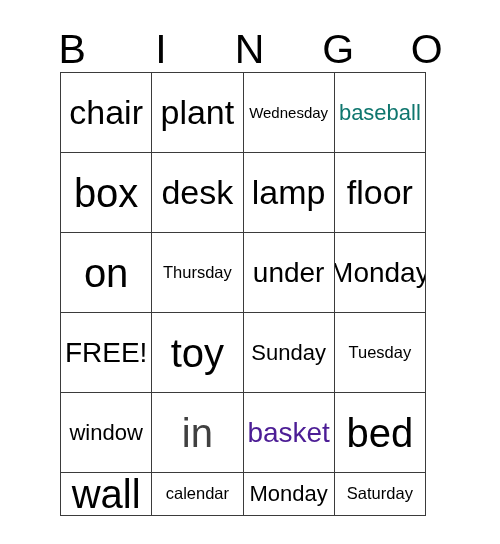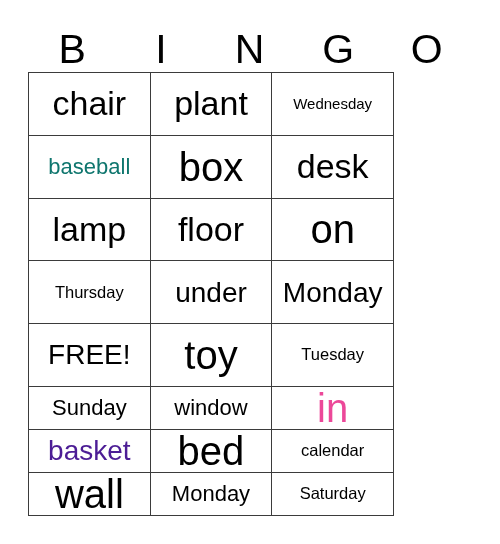--- a/index.html
+++ b/index.html
@@ -45,22 +45,23 @@
   }
 
   
   #bingo-grid {
     width: 366px;
     height: 444px;
     border-top: 1px solid #3b3b3b;
     border-left: 1px solid #3b3b3b;
     box-sizing: border-box;
     display: grid;
-    grid-template-columns: repeat(3, 1fr);
+    grid-template-columns: repeat(4, 1fr);
     grid-template-rows: repeat(5, 1fr);
+    margin-left: 32px;
   }
   .cell {
     border-right: 1px solid #3b3b3b;
     border-bottom: 1px solid #3b3b3b;
     box-sizing: border-box;
     display: flex;
     align-items: center;
     justify-content: center;
     overflow: hidden;
     background: #ffffff;
@@ -144,44 +145,44 @@
     <div class="cell" style="border-right-color: rgb(59, 59, 59); border-bottom-color: rgb(59, 59, 59);">
       <span class="cell-text sz-md" style="color: rgb(0, 0, 0);">Monday</span>
     </div>
     <div class="cell" style="border-right-color: rgb(59, 59, 59); border-bottom-color: rgb(59, 59, 59);">
       <span class="cell-text sz-md" style="color: rgb(0, 0, 0);">FREE!</span>
     </div>
     <div class="cell" style="border-right-color: rgb(59, 59, 59); border-bottom-color: rgb(59, 59, 59);">
       <span class="cell-text sz-xl" style="color: rgb(0, 0, 0);">toy</span>
     </div>
     <div class="cell" style="border-right-color: rgb(59, 59, 59); border-bottom-color: rgb(59, 59, 59);">
-      <span class="cell-text sz-xs" style="color: rgb(0, 0, 0);">Tuesday</span>
+      <span class="cell-text sz-sm" style="color: rgb(0, 0, 0);">Sunday</span>
     </div>
 
     <div class="cell" style="border-right-color: rgb(59, 59, 59); border-bottom-color: rgb(59, 59, 59);">
-      <span class="cell-text sz-sm" style="color: rgb(0, 0, 0);">Sunday</span>
+      <span class="cell-text sz-xs" style="color: rgb(0, 0, 0);">Tuesday</span>
     </div>
     <div class="cell" style="border-right-color: rgb(59, 59, 59); border-bottom-color: rgb(59, 59, 59);">
       <span class="cell-text sz-sm" style="color: rgb(0, 0, 0);">window</span>
     </div>
     <div class="cell" style="border-right-color: rgb(59, 59, 59); border-bottom-color: rgb(59, 59, 59);">
-      <span class="cell-text sz-xl" style="color: #ec4899;">in</span>
+      <span class="cell-text sz-xl" style="color: #404040;">in</span>
     </div>
     <div class="cell" style="border-right-color: rgb(59, 59, 59); border-bottom-color: rgb(59, 59, 59);">
       <span class="cell-text sz-md" style="color: #4c1d95;">basket</span>
     </div>
     <div class="cell" style="border-right-color: rgb(59, 59, 59); border-bottom-color: rgb(59, 59, 59);">
       <span class="cell-text sz-xl" style="color: rgb(0, 0, 0);">bed</span>
     </div>
 
     <div class="cell" style="border-right-color: rgb(59, 59, 59); border-bottom-color: rgb(59, 59, 59);">
-      <span class="cell-text sz-xs" style="color: rgb(0, 0, 0);">calendar</span>
+      <span class="cell-text sz-xl" style="color: rgb(0, 0, 0);">wall</span>
     </div>
     <div class="cell" style="border-right-color: rgb(59, 59, 59); border-bottom-color: rgb(59, 59, 59);">
-      <span class="cell-text sz-xl" style="color: rgb(0, 0, 0);">wall</span>
+      <span class="cell-text sz-xs" style="color: rgb(0, 0, 0);">calendar</span>
     </div>
     <div class="cell" style="border-right-color: rgb(59, 59, 59); border-bottom-color: rgb(59, 59, 59);">
       <span class="cell-text sz-sm" style="color: rgb(0, 0, 0);">Monday</span>
     </div>
     <div class="cell" style="border-right-color: rgb(59, 59, 59); border-bottom-color: rgb(59, 59, 59);">
       <span class="cell-text sz-xs" style="color: rgb(0, 0, 0);">Saturday</span>
     </div>
 
   </div>
 </div>

